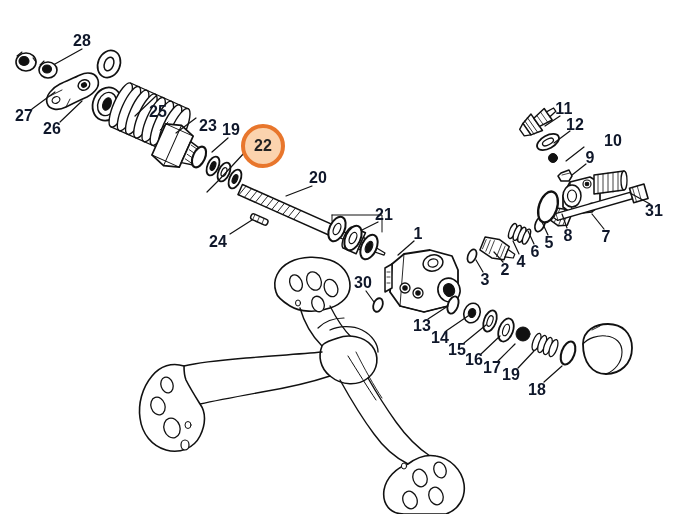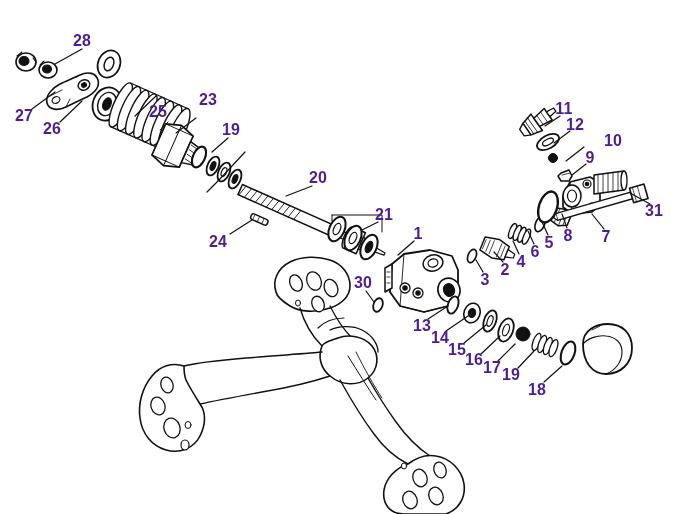--- a/index.html
+++ b/index.html
@@ -22,21 +22,21 @@
     left: 0;
     top: 0;
     width: 686px;
     height: 514px;
   }
   .callout-label {
     position: absolute;
     font-family: "Liberation Sans", sans-serif;
     font-weight: bold;
     font-size: 16px;
-    color: #4c1d95;
+    color: #0f172a;
     line-height: 1;
     white-space: nowrap;
     transform: translate(-50%, -50%);
     letter-spacing: 0.2px;
   }
   #highlight-badge {
     position: absolute;
     width: 44px;
     height: 44px;
     border-radius: 50%;
@@ -384,21 +384,21 @@
     <g id="highlight-leader" stroke="#111111" stroke-width="1.2" fill="none" stroke-linecap="round">
         <polyline points="245,152 219,180 207,192"></polyline>
       </g>
   </svg>
 
   <div id="callout-layer">
       <div class="callout-label" style="left: 82px; top: 41px;"><span>28</span></div>
       <div class="callout-label" style="left: 24px; top: 116px;"><span>27</span></div>
       <div class="callout-label" style="left: 52px; top: 129px;"><span>26</span></div>
       <div class="callout-label" style="left: 158px; top: 88px; margin-top: 24px;"><span>25</span></div>
-      <div class="callout-label" style="left: 198px; top: 100px; padding-left: 20px;"><span>23</span></div>
+      <div class="callout-label" style="left: 198px; top: 126px; padding-left: 20px;"><span>23</span></div>
       <div class="callout-label" style="left: 231px; top: 130px;"><span>19</span></div>
       <div class="callout-label" style="left: 318px; top: 178px;"><span>20</span></div>
       <div class="callout-label" style="left: 384px; top: 215px;"><span>21</span></div>
       <div class="callout-label" style="left: 218px; top: 242px;"><span>24</span></div>
       <div class="callout-label" style="left: 418px; top: 234px;"><span>1</span></div>
       <div class="callout-label" style="left: 363px; top: 283px;"><span>30</span></div>
       <div class="callout-label" style="left: 422px; top: 326px;"><span>13</span></div>
       <div class="callout-label" style="left: 440px; top: 338px;"><span>14</span></div>
       <div class="callout-label" style="left: 457px; top: 350px;"><span>15</span></div>
       <div class="callout-label" style="left: 474px; top: 360px;"><span>16</span></div>
@@ -412,14 +412,17 @@
       <div class="callout-label" style="left: 549px; top: 243px;"><span>5</span></div>
       <div class="callout-label" style="left: 568px; top: 236px;"><span>8</span></div>
       <div class="callout-label" style="left: 606px; top: 237px;"><span>7</span></div>
       <div class="callout-label" style="left: 654px; top: 211px;"><span>31</span></div>
       <div class="callout-label" style="left: 590px; top: 158px;"><span>9</span></div>
       <div class="callout-label" style="left: 613px; top: 141px;"><span>10</span></div>
       <div class="callout-label" style="left: 564px; top: 109px;"><span>11</span></div>
       <div class="callout-label" style="left: 575px; top: 125px;"><span>12</span></div>
     </div>
 
+  <div id="highlight-badge" style="left: 263px; top: 146px; width: 44px; height: 44px; background: rgb(251, 211, 174); border-color: rgb(232, 118, 44);">
+    <span class="badge-text">22</span>
+  </div>
 
 </div>
 
 </body></html>

